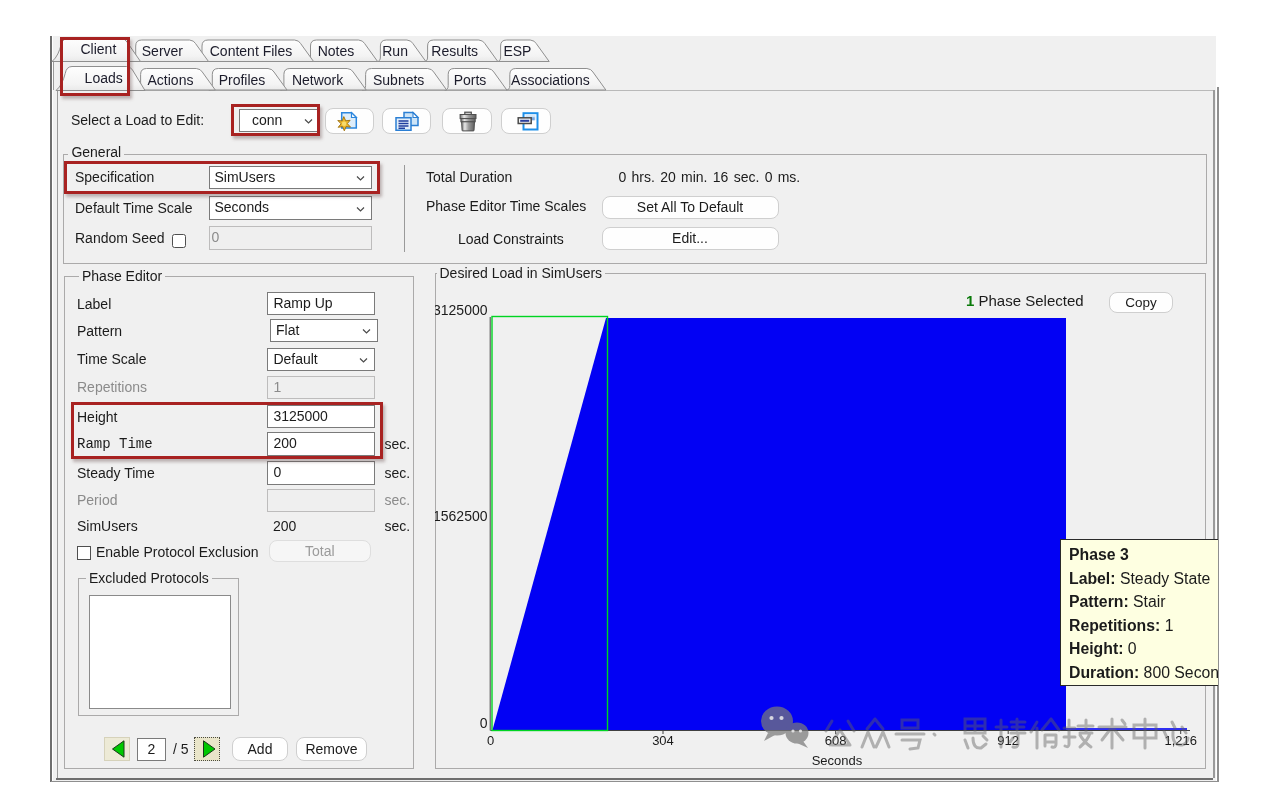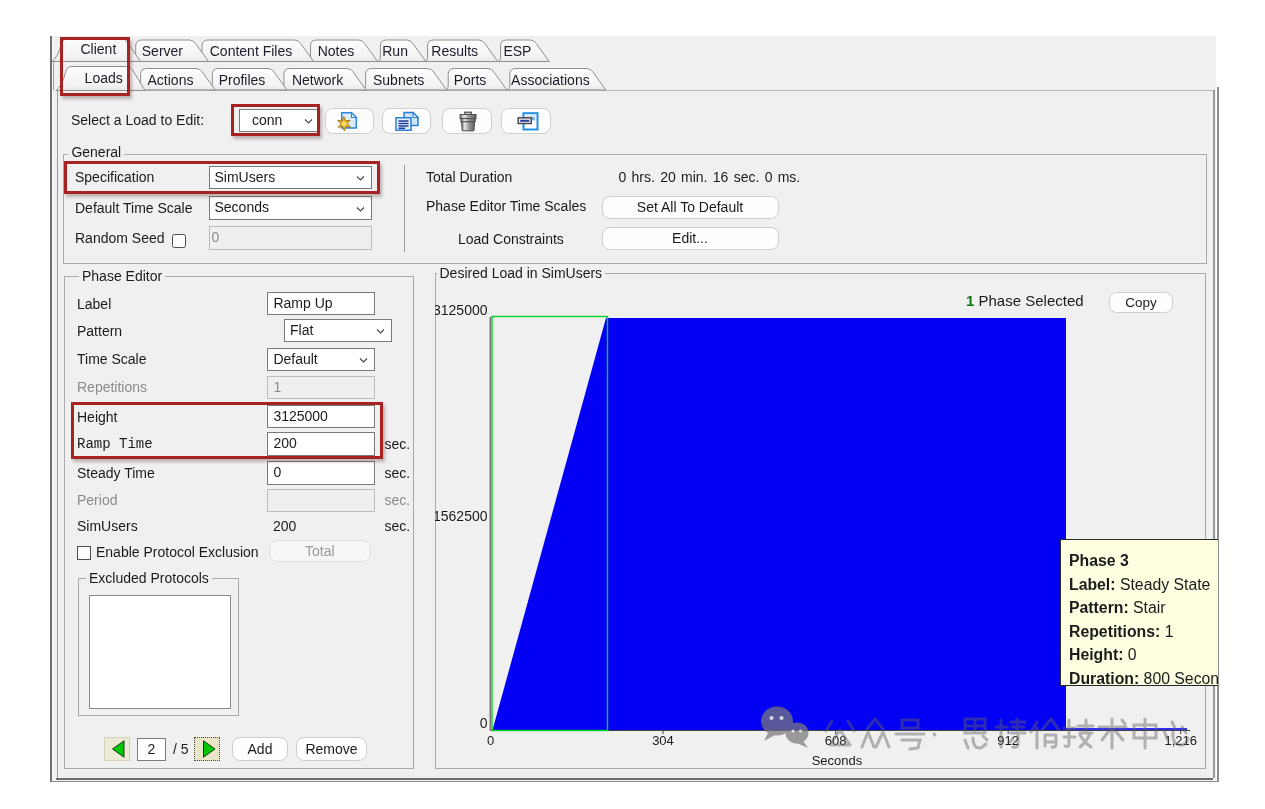--- a/index.html
+++ b/index.html
@@ -147,21 +147,21 @@
 <div class="lbl" style="left:426px;top:196px;">Phase Editor Time Scales</div>
 <div class="btn" style="left:601.5px;top:195.8px;width:175px;height:21px;line-height:21px;">Set All To Default</div>
 <div class="lbl" style="left:426px;top:229px;margin-left:32px;">Load Constraints</div>
 <div class="btn" style="left:601.5px;top:226.9px;width:175px;height:21px;line-height:21px;">Edit...</div>
 
 <div class="grp" style="left:63.5px;top:276px;width:348.5px;height:491px;background:transparent;"></div>
 <div class="gtitle" style="left:79px;top:269px;">Phase Editor</div>
 <div class="lbl" style="left:77px;top:293.5px;">Label</div>
 <div class="inp" style="left:267.4px;top:291.8px;width:101px;height:21.5px;line-height:21.5px;">Ramp Up</div>
 <div class="lbl" style="left:77px;top:320.5px;">Pattern</div>
-<div class="combo" style="left:284px;top:318.7px;width:101px;height:21.5px;line-height:21.5px;">Flat
+<div class="combo" style="left:270px;top:318.7px;width:101px;height:21.5px;line-height:21.5px;">Flat
   <svg class="chev" viewBox="0 0 9 9">
       <path d="M1,2.5 L4.5,6 L8,2.5" fill="none" stroke="#4a4a4a" stroke-width="1.2"></path>
     </svg>
 </div>
 <div class="lbl" style="left:77px;top:349px;">Time Scale</div>
 <div class="combo" style="left:267.4px;top:347.5px;width:101px;height:21.5px;line-height:21.5px;">Default
   <svg class="chev" viewBox="0 0 9 9">
       <path d="M1,2.5 L4.5,6 L8,2.5" fill="none" stroke="#4a4a4a" stroke-width="1.2"></path>
     </svg>
 </div>
@@ -278,21 +278,21 @@
   <g transform="translate(371,14)">
         <path d="M5,7 H27 V20 H5 Z M16,1 V30"></path>
       </g>
   <g transform="translate(400,14)">
         <path d="M6,13 L10,22 M14,4 L17,10 M15,14 Q14,28 24,27 Q29,26 30,20 M24,9 L28,15"></path>
       </g>
  </g>
 </svg>
 
 <div class="abs" style="left:1060px;top:539px;width:158px;height:147px;background:#feffe1;border:1px solid #2a2a2a;border-right:none;
-     font-size:15.8px;line-height:23.6px;padding:9px 0 0 8px;box-sizing:border-box;white-space:nowrap;overflow:hidden;">
+     font-size:15.8px;line-height:23.6px;padding:3px 0 0 8px;box-sizing:border-box;white-space:nowrap;overflow:hidden;">
   <b>Phase 3</b><br>
   <b>Label:</b> Steady State<br>
   <b>Pattern:</b> Stair<br>
   <b>Repetitions:</b> 1<br>
   <b>Height:</b> 0<br>
   <b>Duration:</b> 800 Seconds
 </div>
 
 <div class="redbox" style="left:60px;top:37px;width:64px;height:53px;"></div>
 <div class="redbox" style="left:231px;top:103.7px;width:82.5px;height:26.8px;"></div>

